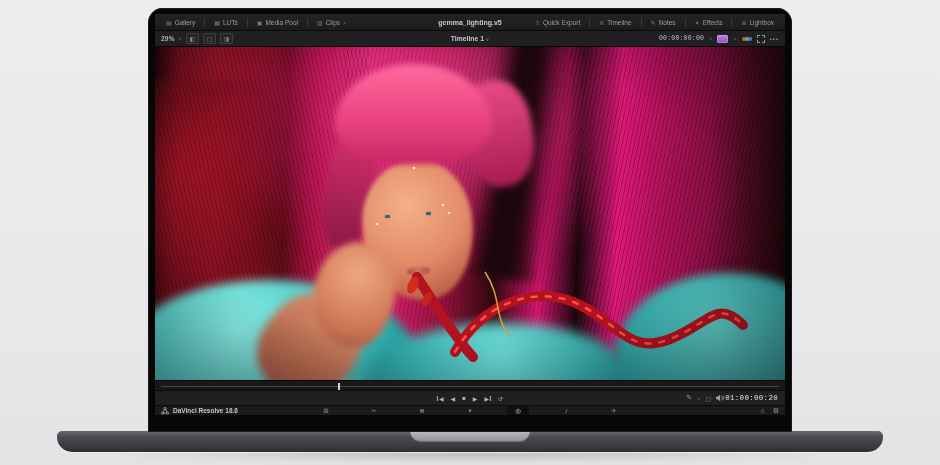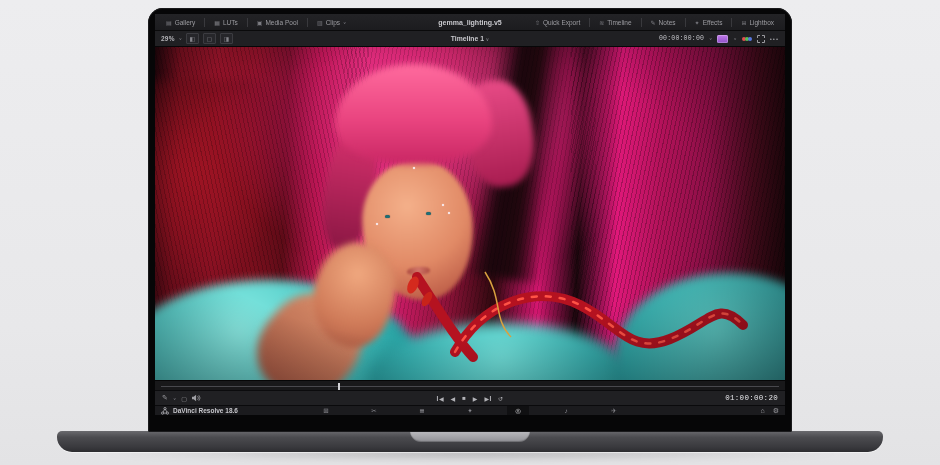--- a/index.html
+++ b/index.html
@@ -94,21 +94,21 @@
     background:radial-gradient(circle at 50% 35%,#d4776a,#a8463c);filter:blur(1px);}
   .gem{width:2px;height:2px;border-radius:50%;background:#f6e9ef;box-shadow:0 0 1px #fff;}
   .g1{left:45.5%;top:47%;}.g2{left:46.5%;top:49.5%;}.g3{left:35%;top:53%;}.g4{left:41%;top:36%;}
   .vignette{inset:0;background:radial-gradient(ellipse at 45% 45%,transparent 55%,rgba(10,2,5,.45) 100%);}
   .chain-svg{left:0;top:0;}
   
   .scrub{height:10px;background:#18181a;border-top:1px solid #060607;box-sizing:border-box;}
   .scrub-line{position:absolute;left:6px;right:6px;top:5px;height:1px;background:#48484d;}
   .playhead{position:absolute;left:29%;top:2px;width:2px;height:7px;background:#d2d2d6;}
   .transport{height:15px;background:#202023;border-top:1px solid #0b0b0d;
-    justify-content:space-between;padding:0 7px;box-sizing:border-box;}
+    justify-content:flex-end;padding:0 7px;box-sizing:border-box;}
   .tctrl{position:absolute;left:50%;transform:translateX(-50%);display:flex;gap:7px;align-items:center;
     color:#b2b2b7;font-size:6px;}
   .tctrl .cbtn{display:inline-flex;align-items:center;gap:1px;}
   .vbar{display:inline-block;width:1px;height:5px;background:#b2b2b7;}
   .tcbig{font-family:"Liberation Mono",monospace;font-size:7.5px;color:#e4e4e8;letter-spacing:.3px;}
   .toolgrp{display:flex;align-items:center;gap:5px;color:#9a9a9f;font-size:7px;}
   
   .appbar{height:10px;background:#1b1b1e;border-top:1px solid #0a0a0c;
     justify-content:space-between;padding:0 6px;box-sizing:border-box;}
   .brand{display:flex;align-items:center;gap:4px;color:#c6c6cb;font-size:6.5px;font-weight:bold;}

